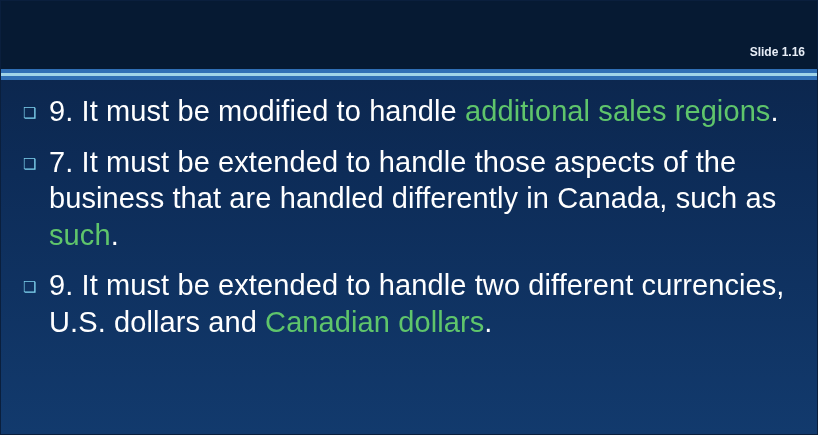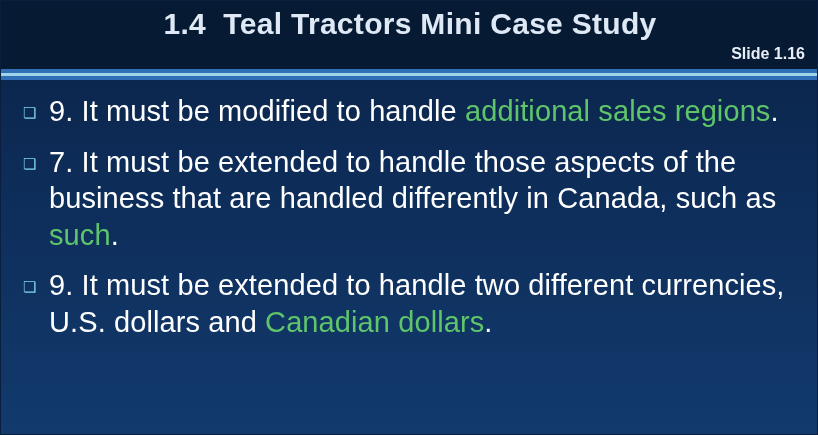--- a/index.html
+++ b/index.html
@@ -35,21 +35,21 @@
     font-size: 30px;
     font-weight: bold;
     letter-spacing: 0.3px;
     white-space: pre;
   }
   #slide-number {
     position: absolute;
     right: 12px;
     top: 44px;
     color: #e8eef7;
-    font-size: 16px;
+    font-size: 12px;
     font-weight: bold;
   }
   #rule-group {
     position: absolute;
     left: 0;
     top: 68px;
     width: 818px;
     height: 14px;
   }
   #rule-top {
@@ -110,21 +110,20 @@
     color: #5fc56b;
   }
 </style>
 </head>
 <body>
 
 <div id="slide">
 
   <div id="title-band"></div>
 
-  <div id="slide-title">1.4  Teal Tractors Mini Case Study</div>
 
   <div id="slide-number">Slide 1.16</div>
 
   <div id="rule-group">
     <div id="rule-top"></div>
     <div id="rule-mid"></div>
     <div id="rule-bot"></div>
   </div>
 
   <div id="body">

